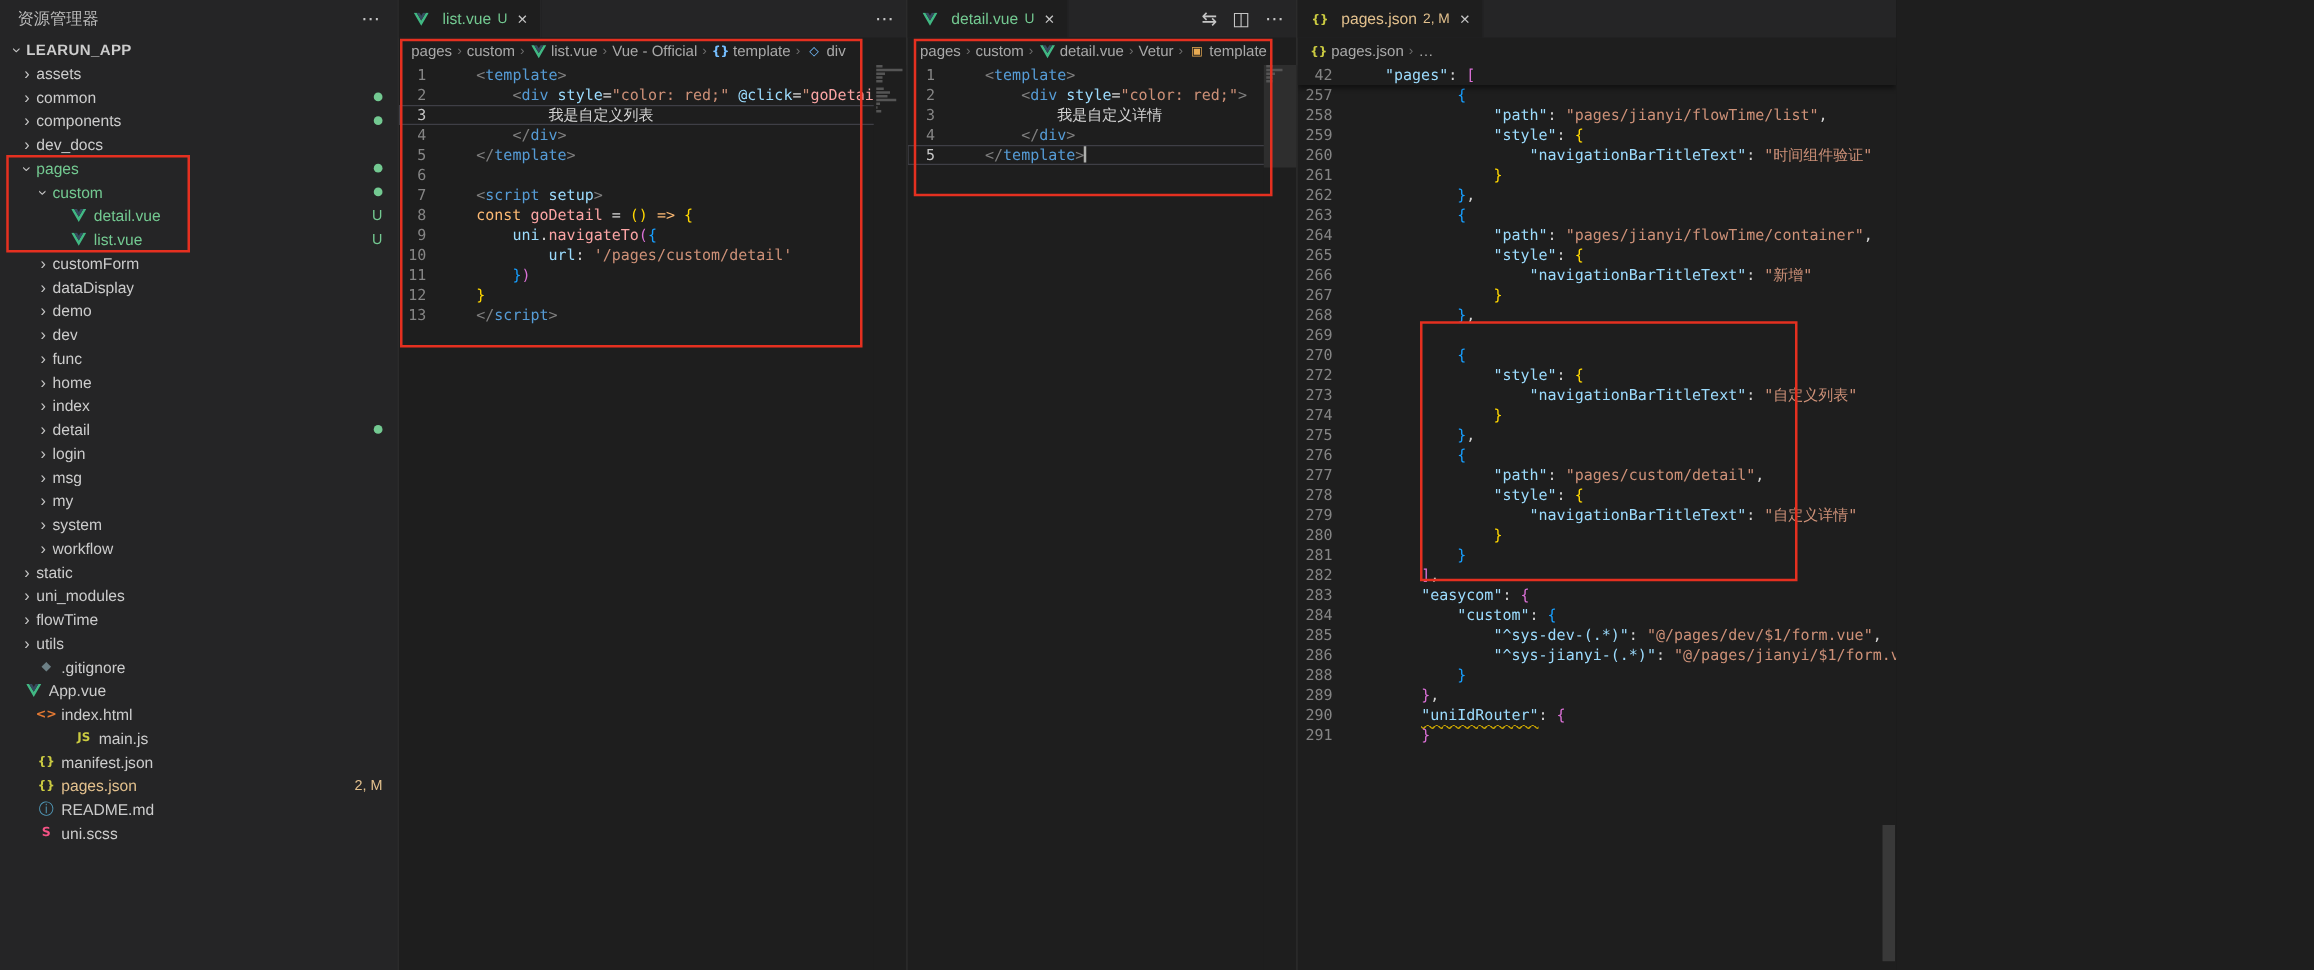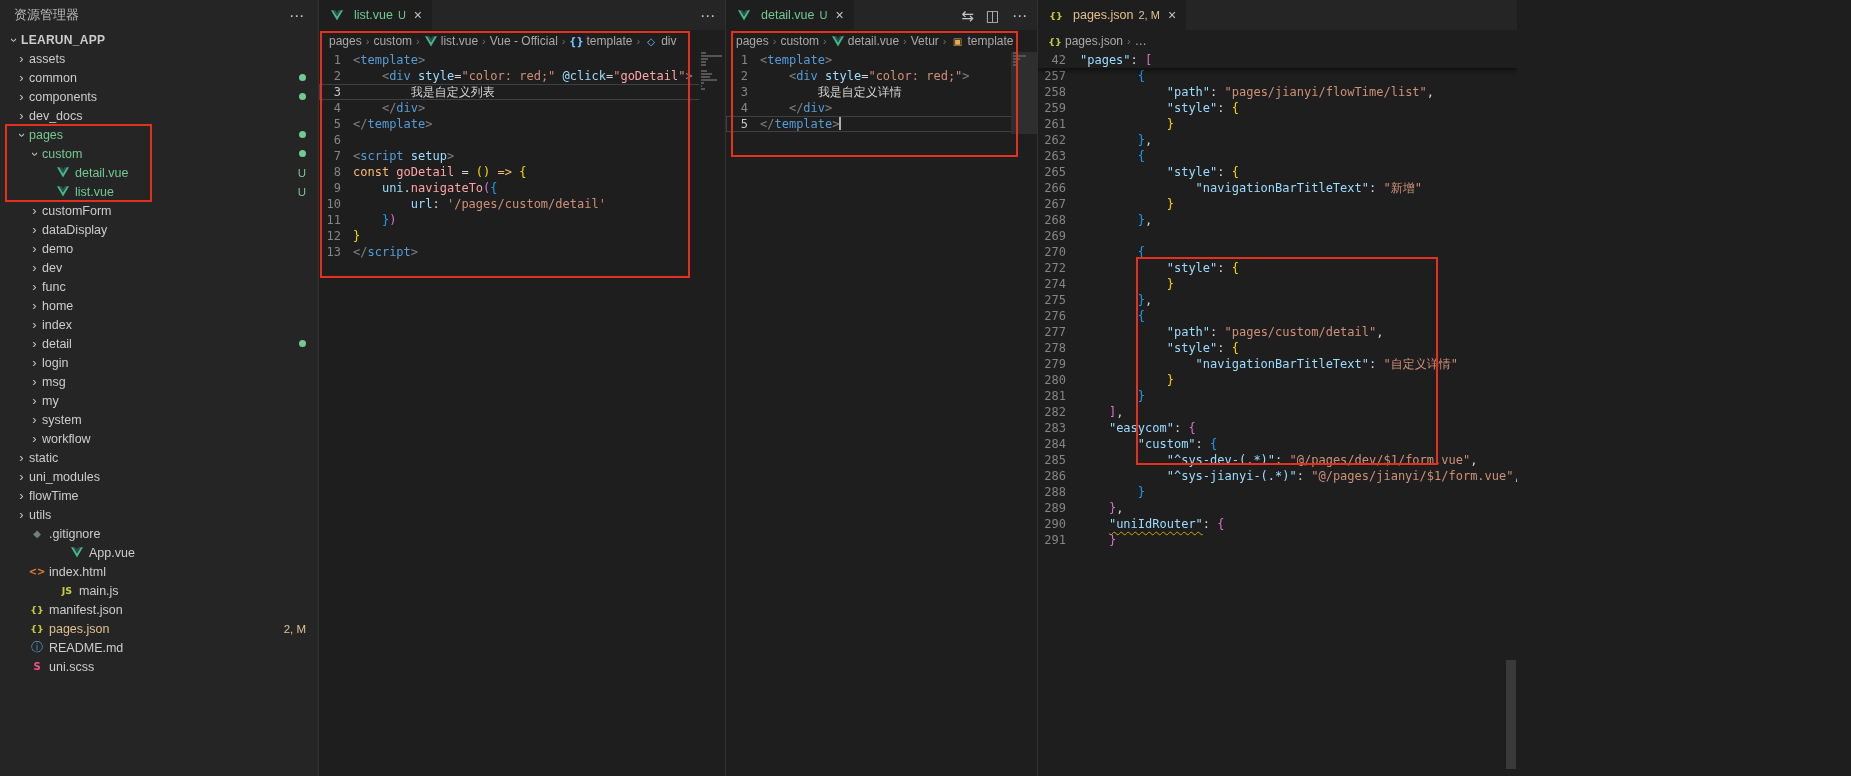--- a/index.html
+++ b/index.html
@@ -46,21 +46,21 @@
   .bc-sep{color:#6e6e6e;margin:0 4px;font-size:11px;}
   .bc-item{display:inline-flex;align-items:center;gap:3px;cursor:pointer;}
   .bc-item .ficon{width:14px;min-width:14px;margin-right:0;}
 
   .code-area{position:absolute;top:52px;left:0;right:0;bottom:0;font-family:"DejaVu Sans Mono","Liberation Mono",monospace;font-size:12px;line-height:16px;overflow:hidden;}
   .cl{display:flex;height:16px;white-space:pre;}
   .cl.cur{box-shadow:inset 0 0 0 1px #3f3f46;}
   .ln{width:34px;min-width:34px;text-align:right;color:#858585;padding-right:12px;}
   .ln.curln{color:#c6c6c6;}
   .code-area.wide .ln{width:42px;min-width:42px;padding-right:14px;}
-  .lc{flex:1;}
+  .lc{flex:1;margin-left:28px;}
   .sticky{position:relative;z-index:2;background:#1e1e1e;box-shadow:0 3px 4px rgba(0,0,0,.45);}
   .cursor{display:inline-block;width:2px;height:13px;background:#aeafad;vertical-align:-2px;}
 
   .tkp{color:#d4d4d4}.tkt{color:#569cd6}.tka{color:#9cdcfe}.tks{color:#ce9178}
   .tkk{color:#fdba74}.tkf{color:#fca5a5}.tkg{color:#808080}
   .tkb1{color:#ffd700}.tkb2{color:#da70d6}.tkb3{color:#179fff}
   .tkw{color:#9cdcfe;text-decoration:underline wavy #cca700;text-decoration-thickness:1px;text-underline-offset:3px;}
 
   .minimap{position:absolute;top:52px;right:0;bottom:0;width:26px;background:#1e1e1e;z-index:3;}
   .mm-line{position:absolute;left:2px;height:2px;background:#555555;}
@@ -234,21 +234,21 @@
           <span class="twisty">›</span>
           <span class="tree-label">utils</span>
           <span class="spacer"></span>
         </div>
         <div class="tree-row" style="padding-left: 14px;">
           <span class="twisty blank">›</span>
           <span class="ficon ficon-git" style="color: rgb(109, 128, 134);">◆</span>
           <span class="tree-label">.gitignore</span>
           <span class="spacer"></span>
         </div>
-        <div class="tree-row" style="padding-left: 14px; margin-left: 40px;">
+        <div class="tree-row" style="padding-left: 4px;">
           <span class="twisty blank">›</span>
           <span class="ficon ficon-vue">
             <svg width="12" height="11" viewBox="0 0 24 21">
               <path fill="#41b883" d="M0 0h4.6L12 12.2 19.4 0H24L12 20.7z"></path>
               <path fill="#35495e" d="M4.6 0h4.5L12 4.8 14.9 0h4.5L12 12.2z"></path>
             </svg>
           </span>
           <span class="tree-label">App.vue</span>
           <span class="spacer"></span>
         </div>
@@ -464,30 +464,33 @@
           </span>
         </div>
       <div class="code-area wide">
         <div class="sticky">
             <div class="cl"><span class="ln">42</span><span class="lc"><span class="tka">"pages"</span><span class="tkp">: </span><span class="tkb2">[</span></span></div>
           </div>
         <div class="lines">
             <div class="cl"><span class="ln">257</span><span class="lc"><span class="tkp">        </span><span class="tkb3">{</span></span></div>
             <div class="cl"><span class="ln">258</span><span class="lc"><span class="tkp">            </span><span class="tka">"path"</span><span class="tkp">: </span><span class="tks">"pages/jianyi/flowTime/list"</span><span class="tkp">,</span></span></div>
             <div class="cl"><span class="ln">259</span><span class="lc"><span class="tkp">            </span><span class="tka">"style"</span><span class="tkp">: </span><span class="tkb1">{</span></span></div>
+            <div class="cl"><span class="ln">260</span><span class="lc"><span class="tkp">                </span><span class="tka">"navigationBarTitleText"</span><span class="tkp">: </span><span class="tks">"时间组件验证"</span></span></div>
             <div class="cl"><span class="ln">261</span><span class="lc"><span class="tkp">            </span><span class="tkb1">}</span></span></div>
             <div class="cl"><span class="ln">262</span><span class="lc"><span class="tkp">        </span><span class="tkb3">}</span><span class="tkp">,</span></span></div>
             <div class="cl"><span class="ln">263</span><span class="lc"><span class="tkp">        </span><span class="tkb3">{</span></span></div>
+            <div class="cl"><span class="ln">264</span><span class="lc"><span class="tkp">            </span><span class="tka">"path"</span><span class="tkp">: </span><span class="tks">"pages/jianyi/flowTime/container"</span><span class="tkp">,</span></span></div>
             <div class="cl"><span class="ln">265</span><span class="lc"><span class="tkp">            </span><span class="tka">"style"</span><span class="tkp">: </span><span class="tkb1">{</span></span></div>
             <div class="cl"><span class="ln">266</span><span class="lc"><span class="tkp">                </span><span class="tka">"navigationBarTitleText"</span><span class="tkp">: </span><span class="tks">"新增"</span></span></div>
             <div class="cl"><span class="ln">267</span><span class="lc"><span class="tkp">            </span><span class="tkb1">}</span></span></div>
             <div class="cl"><span class="ln">268</span><span class="lc"><span class="tkp">        </span><span class="tkb3">}</span><span class="tkp">,</span></span></div>
             <div class="cl"><span class="ln">269</span><span class="lc"></span></div>
             <div class="cl"><span class="ln">270</span><span class="lc"><span class="tkp">        </span><span class="tkb3">{</span></span></div>
             <div class="cl"><span class="ln">272</span><span class="lc"><span class="tkp">            </span><span class="tka">"style"</span><span class="tkp">: </span><span class="tkb1">{</span></span></div>
+            <div class="cl"><span class="ln">273</span><span class="lc"><span class="tkp">                </span><span class="tka">"navigationBarTitleText"</span><span class="tkp">: </span><span class="tks">"自定义列表"</span></span></div>
             <div class="cl"><span class="ln">274</span><span class="lc"><span class="tkp">            </span><span class="tkb1">}</span></span></div>
             <div class="cl"><span class="ln">275</span><span class="lc"><span class="tkp">        </span><span class="tkb3">}</span><span class="tkp">,</span></span></div>
             <div class="cl"><span class="ln">276</span><span class="lc"><span class="tkp">        </span><span class="tkb3">{</span></span></div>
             <div class="cl"><span class="ln">277</span><span class="lc"><span class="tkp">            </span><span class="tka">"path"</span><span class="tkp">: </span><span class="tks">"pages/custom/detail"</span><span class="tkp">,</span></span></div>
             <div class="cl"><span class="ln">278</span><span class="lc"><span class="tkp">            </span><span class="tka">"style"</span><span class="tkp">: </span><span class="tkb1">{</span></span></div>
             <div class="cl"><span class="ln">279</span><span class="lc"><span class="tkp">                </span><span class="tka">"navigationBarTitleText"</span><span class="tkp">: </span><span class="tks">"自定义详情"</span></span></div>
             <div class="cl"><span class="ln">280</span><span class="lc"><span class="tkp">            </span><span class="tkb1">}</span></span></div>
             <div class="cl"><span class="ln">281</span><span class="lc"><span class="tkp">        </span><span class="tkb3">}</span></span></div>
             <div class="cl"><span class="ln">282</span><span class="lc"><span class="tkp">    </span><span class="tkb2">]</span><span class="tkp">,</span></span></div>
             <div class="cl"><span class="ln">283</span><span class="lc"><span class="tkp">    </span><span class="tka">"easycom"</span><span class="tkp">: </span><span class="tkb2">{</span></span></div>

